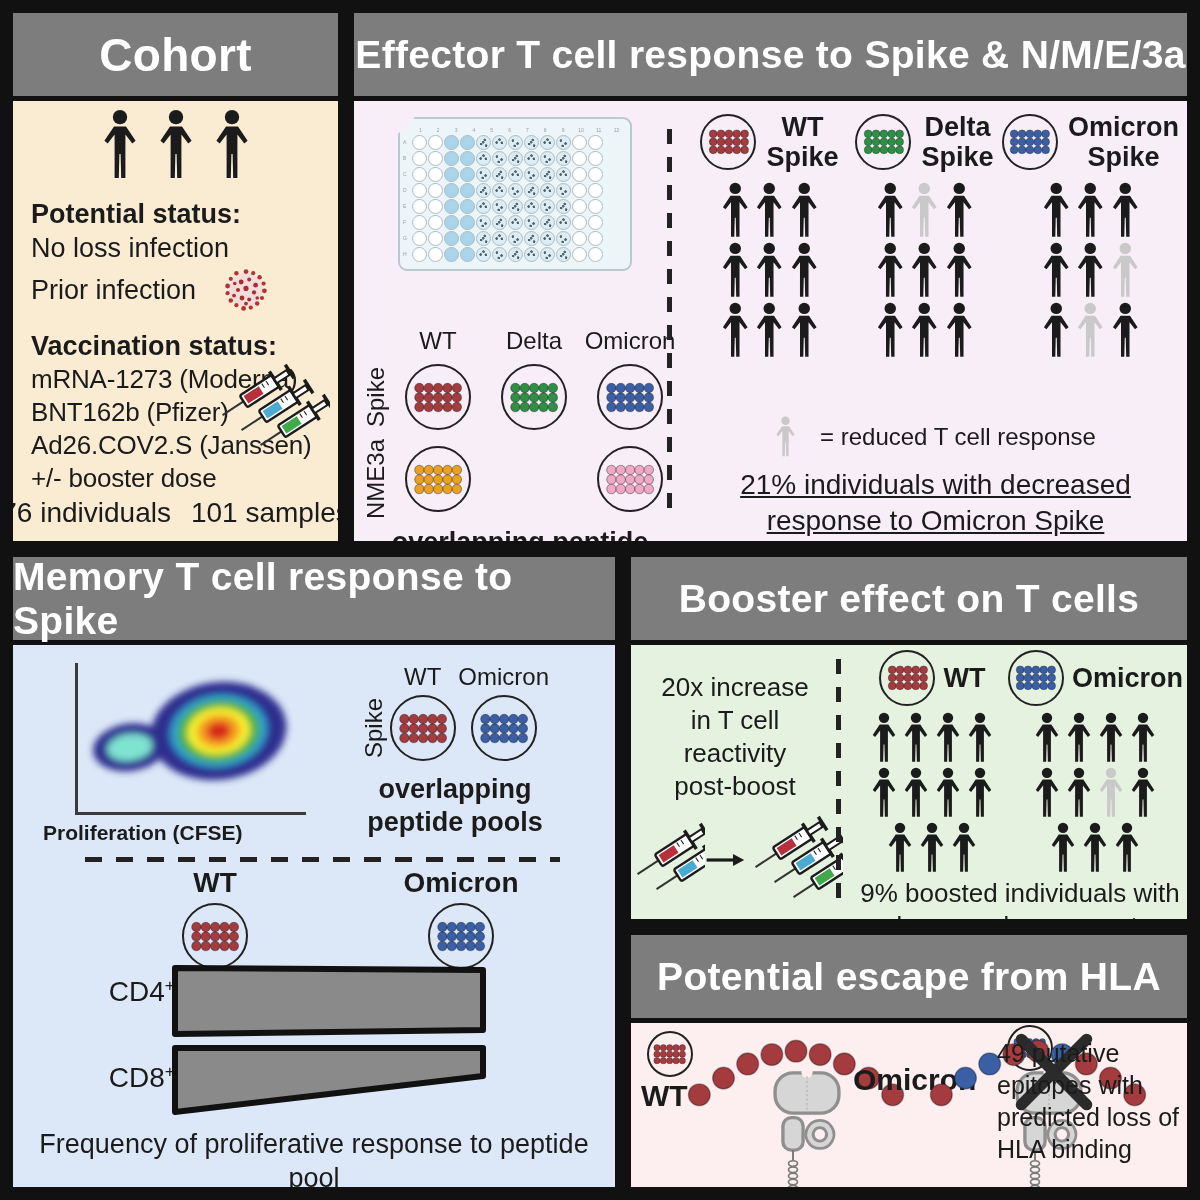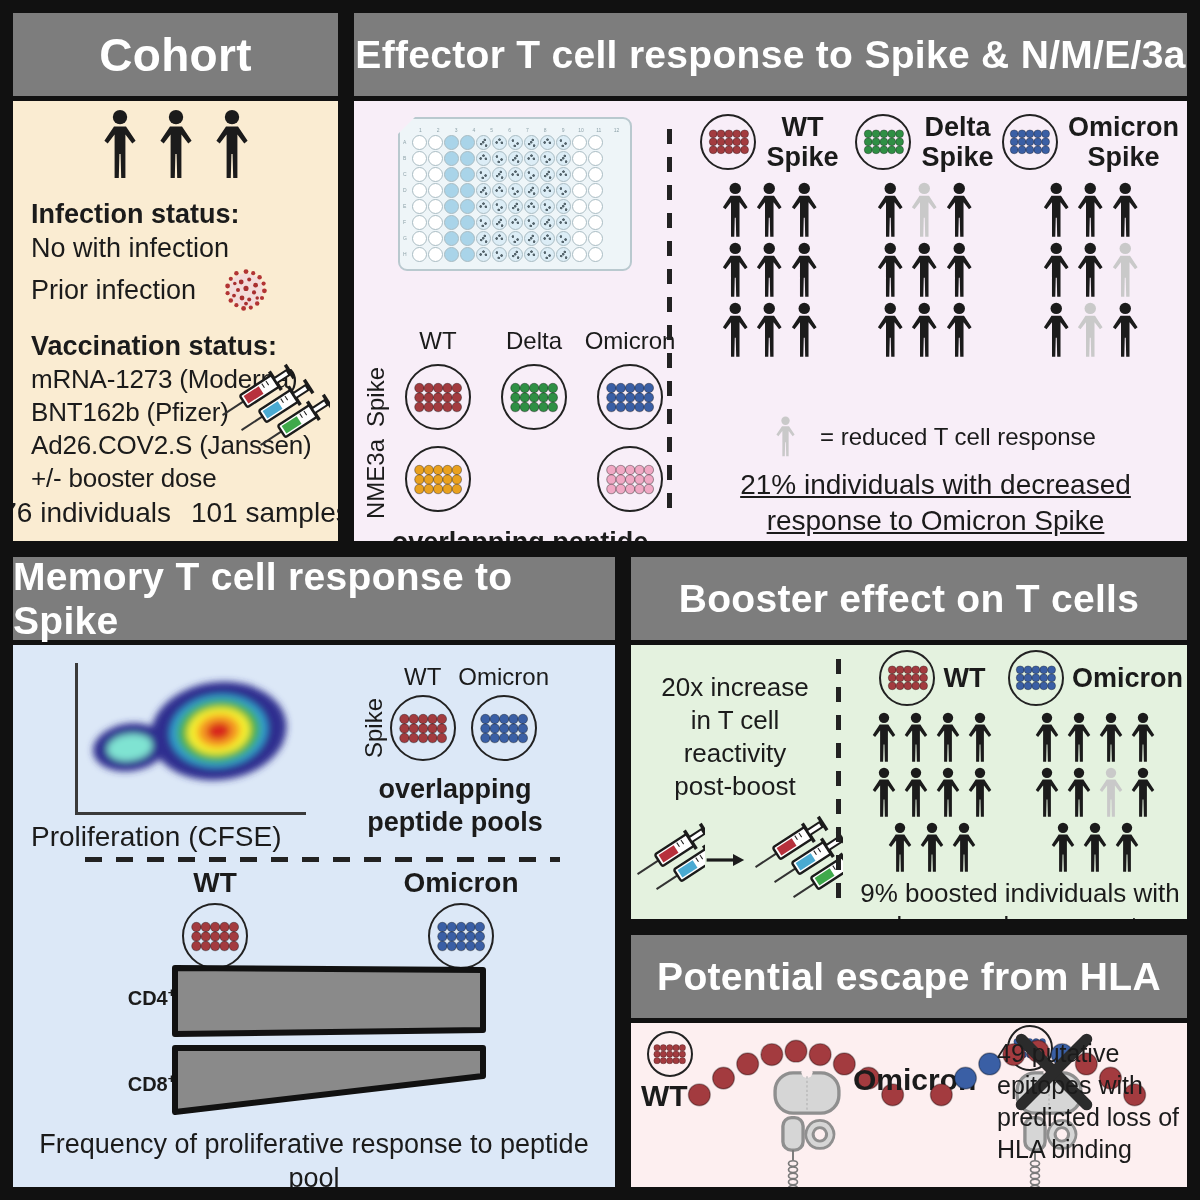--- a/index.html
+++ b/index.html
@@ -68,29 +68,29 @@
   .grid4 .person{height:52px;}
   .eff-legend{display:flex;align-items:center;justify-content:center;gap:24px;height:48px;font-size:24px;}
   .eff-legend .person{height:42px;}
   .eff-caption{text-align:center;font-size:28px;line-height:36px;margin-top:6px;text-decoration:underline;}
 
   
   .flow{position:absolute;left:62px;top:14px;width:228px;height:156px;}
   .flow-axes{position:absolute;left:0;top:4px;bottom:0;width:100%;
              border-left:3px solid #3a3a3a;border-bottom:3px solid #3a3a3a;}
   .flow svg{position:absolute;left:6px;top:0;}
-  .flow-caption{position:absolute;left:18px;top:176px;width:300px;font-size:28px;font-weight:400;}
+  .flow-caption{position:absolute;left:30px;top:176px;width:300px;font-size:21px;font-weight:700;}
   .mem-pools{position:absolute;left:348px;top:18px;width:188px;}
   .mem-pools-grid{display:grid;grid-template-columns:26px 1fr 1fr;align-items:center;justify-items:center;row-gap:4px;}
   .mem-pool-caption{text-align:center;font-size:27px;font-weight:700;line-height:33px;margin-top:12px;}
   .mem-dash{left:72px;right:55px;top:212px;}
   .res-col{position:absolute;text-align:center;width:120px;}
   .res-wt{left:142px;top:222px;} .res-om{left:388px;top:222px;}
   .res-label{font-size:28px;font-weight:700;margin-bottom:4px;}
-  .bar-label{position:absolute;left:70px;width:92px;text-align:right;font-size:20px;font-weight:700;margin-top:11px;}
+  .bar-label{position:absolute;left:70px;width:92px;text-align:right;font-size:28px;font-weight:400;}
   .sup{font-size:0.62em;vertical-align:super;}
   .cd4-label{top:330px;} .cd8-label{top:416px;}
   .cd4-bar{position:absolute;left:159px;top:320px;}
   .cd8-bar{position:absolute;left:159px;top:400px;}
   .mem-caption{position:absolute;left:20px;right:20px;top:482px;text-align:center;font-size:27px;line-height:34px;}
 
   
   .boo-left{position:absolute;left:0;top:0;width:208px;height:100%;display:flex;flex-direction:column;align-items:center;}
   .boo-text{margin-top:26px;font-size:26px;line-height:33px;text-align:center;}
   .boo-syr-row{display:flex;align-items:center;margin-top:6px;}
@@ -188,22 +188,22 @@
             <use href="#person-shape"></use>
           </svg>
         <svg class="person" viewBox="0 0 120 240">
             <use href="#person-shape"></use>
           </svg>
         <svg class="person" viewBox="0 0 120 240">
             <use href="#person-shape"></use>
           </svg>
       </div>
       <div class="coh-block">
-        <div class="coh-h">Infection status:</div>
-        <div>No with infection</div>
+        <div class="coh-h">Potential status:</div>
+        <div>No loss infection</div>
         <div class="virus-row">
           <span>Prior infection</span>
           <svg width="48" height="48" viewBox="0 0 60 60">
               <use href="#virus-shape"></use>
             </svg>
         </div>
         <div class="coh-h">Vaccination status:</div>
         <div class="vacc">
           <div>mRNA-1273 (Moderna)</div>
           <div>BNT162b (Pfizer)</div>

